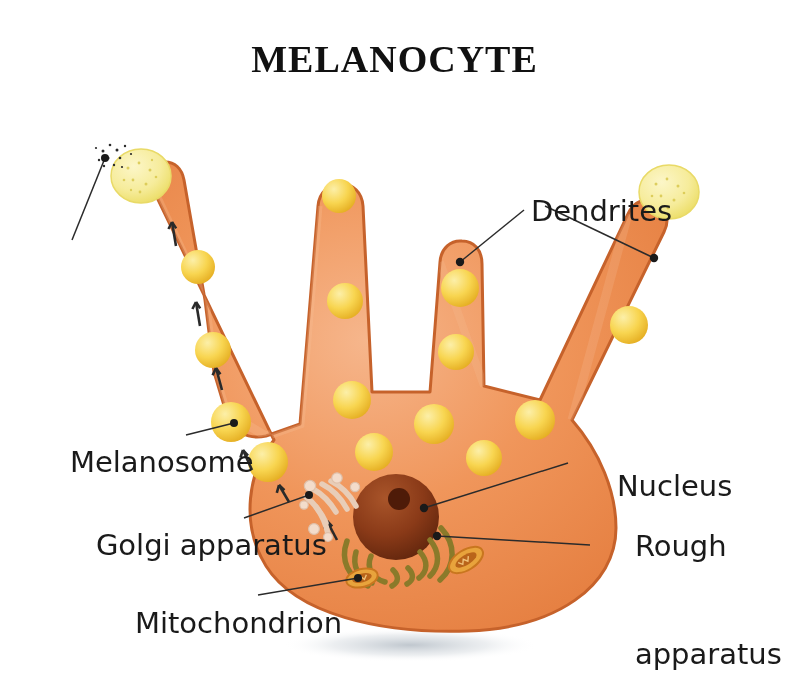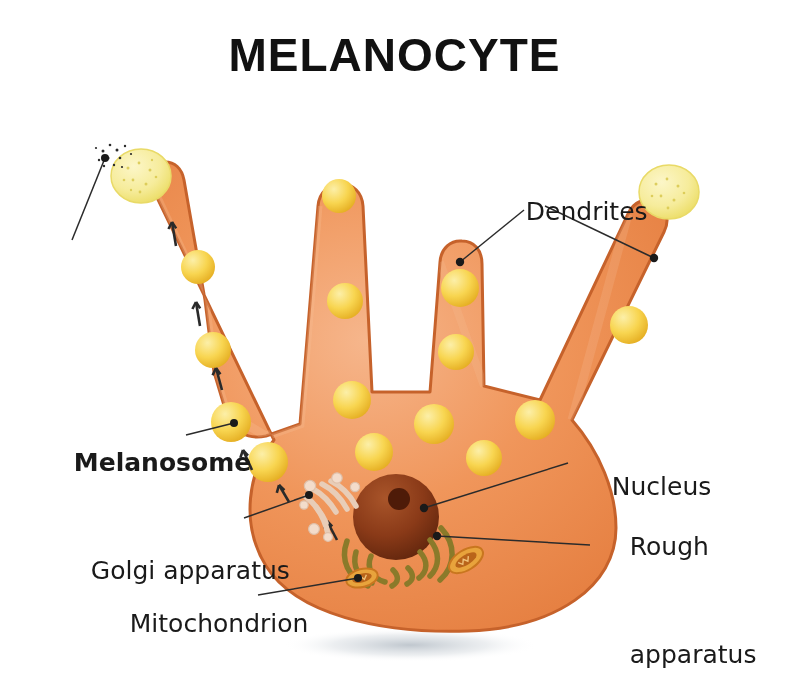--- a/index.html
+++ b/index.html
@@ -1,22 +1,22 @@
 <!DOCTYPE html>
 <html><head>
 <meta charset="utf-8">
 <style>
   html,body{margin:0;padding:0;background:#ffffff;}
   body{width:789px;height:688px;position:relative;overflow:hidden;
        font-family:"DejaVu Sans","Liberation Sans",sans-serif;}
   #stage{position:absolute;inset:0;width:789px;height:688px;}
-  #title{position:absolute;left:0;top:28px;width:789px;text-align:center;
-         font-family:Liberation Sans, sans-serif;
-         font-weight:bold;font-size:46px;letter-spacing:1px;color:#111111;}
-  .lbl{position:absolute;color:#1a1a1a;font-size:25px;line-height:27px;
+  #title{position:absolute;left:0;top:37px;width:789px;text-align:center;
+         font-family:Liberation Serif, serif;
+         font-weight:bold;font-size:38px;letter-spacing:1px;color:#111111;}
+  .lbl{position:absolute;color:#1a1a1a;font-size:29px;line-height:27px;
        font-family:"DejaVu Sans","Liberation Sans",sans-serif;white-space:pre;}
   svg{position:absolute;left:0;top:0;}
 </style>
 </head>
 <body>
 
 <div id="stage">
 
   <div id="title">MELANOCYTE</div>
 
@@ -241,25 +241,25 @@
       <circle cx="309" cy="495" r="4"></circle>
       <circle cx="358" cy="578" r="4"></circle>
       <circle cx="460" cy="262" r="4.2"></circle>
       <circle cx="654" cy="258" r="4.2"></circle>
       <circle cx="424" cy="508" r="4.2"></circle>
       <circle cx="437" cy="536" r="4.2"></circle>
     </g>
   </svg>
 
 
-  <div class="lbl" style="left:39px;top:422px;font-weight:bold;">
+  <div class="lbl" style="left:33px;top:422px;">
     <span>Melanosome</span>
   </div>
 
-  <div class="lbl" style="left:59px;top:530px;">
+  <div class="lbl" style="left:59px;top:505px;">
     <span>Golgi apparatus</span>
   </div>
 
   <div class="lbl" style="left:98px;top:583px;">
     <span>Mitochondrion</span>
   </div>
 
   <div class="lbl" style="left:494px;top:171px;">
     <span>Dendrites</span>
   </div>

